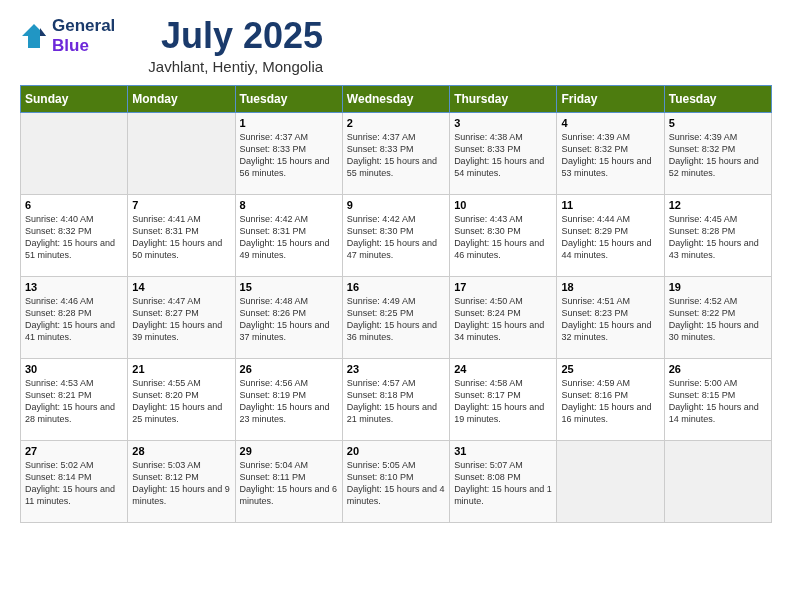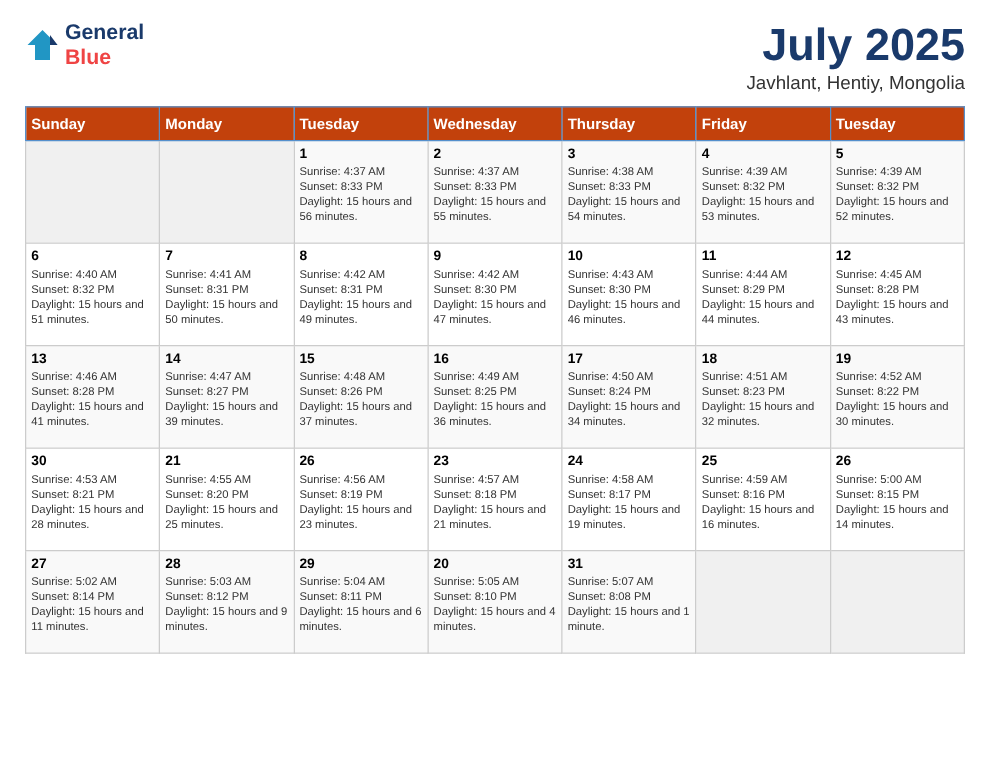--- a/index.html
+++ b/index.html
@@ -12,54 +12,55 @@
     }
     .page {
       width: 792px;
       height: 612px;
       padding: 16px 20px 12px 20px;
       display: flex;
       flex-direction: column;
     }
     .header {
       display: flex;
-      justify-content: space-between;
+      justify-content: flex-start;
       align-items: flex-start;
       margin-bottom: 10px;
     }
     .logo {
       display: flex;
       align-items: center;
     }
     .logo-icon {
       width: 28px;
       height: 28px;
       margin-right: 4px;
     }
     .title-block {
       text-align: right;
+      margin-left: 33px;
     }
     .month-title {
       font-size: 36px;
       font-weight: bold;
       color: #1a3a6b;
       line-height: 1.1;
     }
     .location-title {
       font-size: 15px;
       color: #333;
       margin-top: 2px;
     }
     table {
       width: 100%;
       border-collapse: collapse;
       table-layout: fixed;
     }
     thead tr th {
-      background: #c2410c;
+      background: #4d7c0f;
       color: #fff;
       font-size: 12px;
       font-weight: bold;
       padding: 6px 4px;
       text-align: left;
       border: 1px solid #5590cc;
     }
     tbody tr td {
       border: 1px solid #ccc;
       vertical-align: top;
@@ -92,21 +93,21 @@
 
 <div class="page">
   <div class="header">
     <div class="logo">
       <svg class="logo-icon" viewBox="0 0 28 28">
         <polygon points="14,2 26,14 20,14 20,26 8,26 8,14 2,14" fill="#2196c4"></polygon>
         <polygon points="20,6 26,14 20,14" fill="#1a3a6b"></polygon>
       </svg>
       <div>
         <div style="font-size:17px;font-weight:bold;color:#1a3a6b;line-height:1.15;">General</div>
-        <div style="font-size:17px;font-weight:bold;color:#ef4444;line-height:1.15;">Blue</div>
+        <div style="font-size:17px;font-weight:bold;color:#6d28d9;line-height:1.15;">Blue</div>
       </div>
     </div>
     <div class="title-block">
       <div class="month-title">July 2025</div>
       <div class="location-title">Javhlant, Hentiy, Mongolia</div>
     </div>
   </div>
 
   <table>
     <thead>

